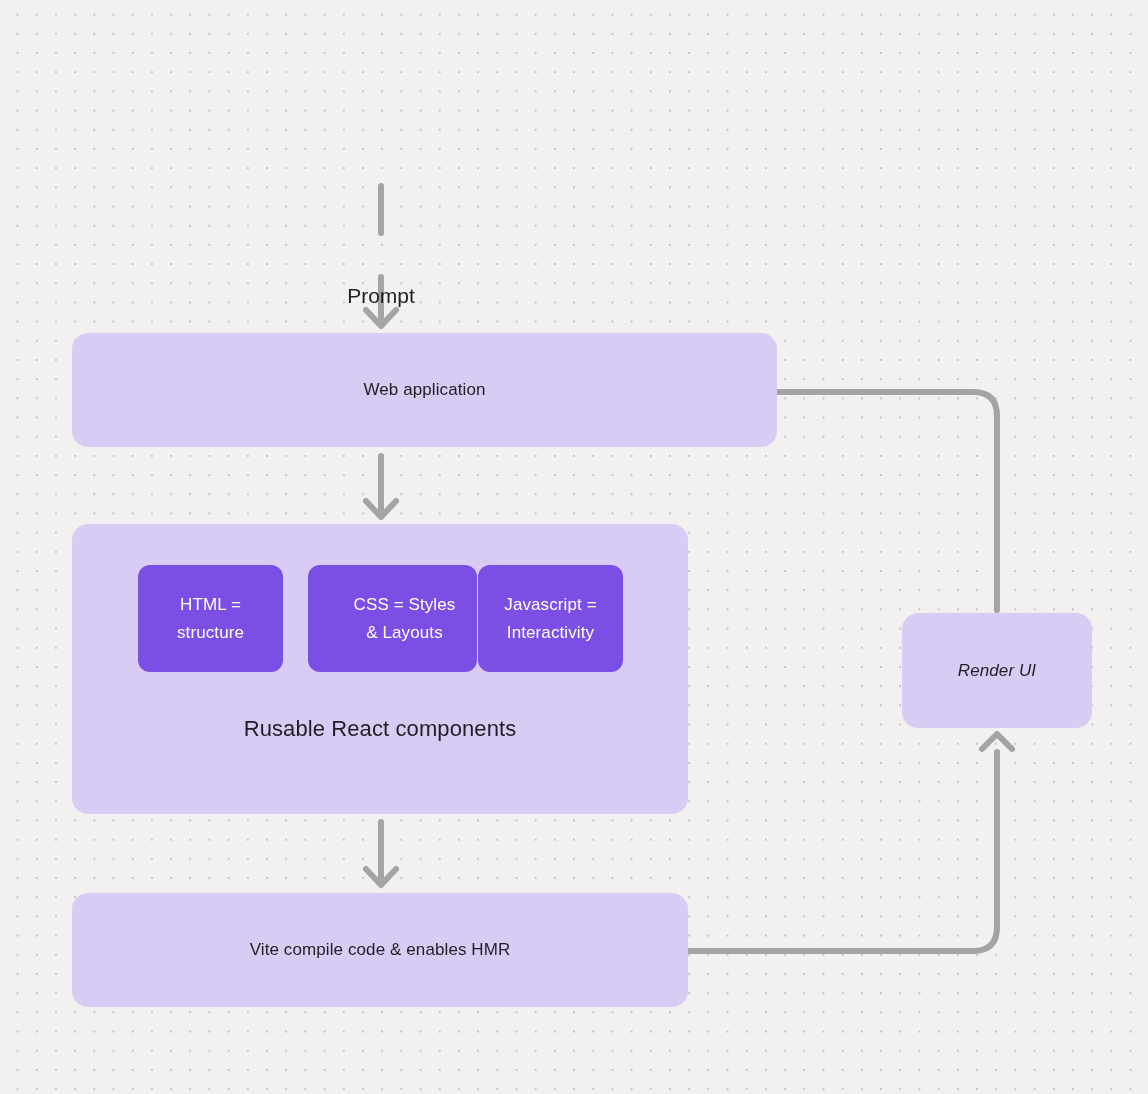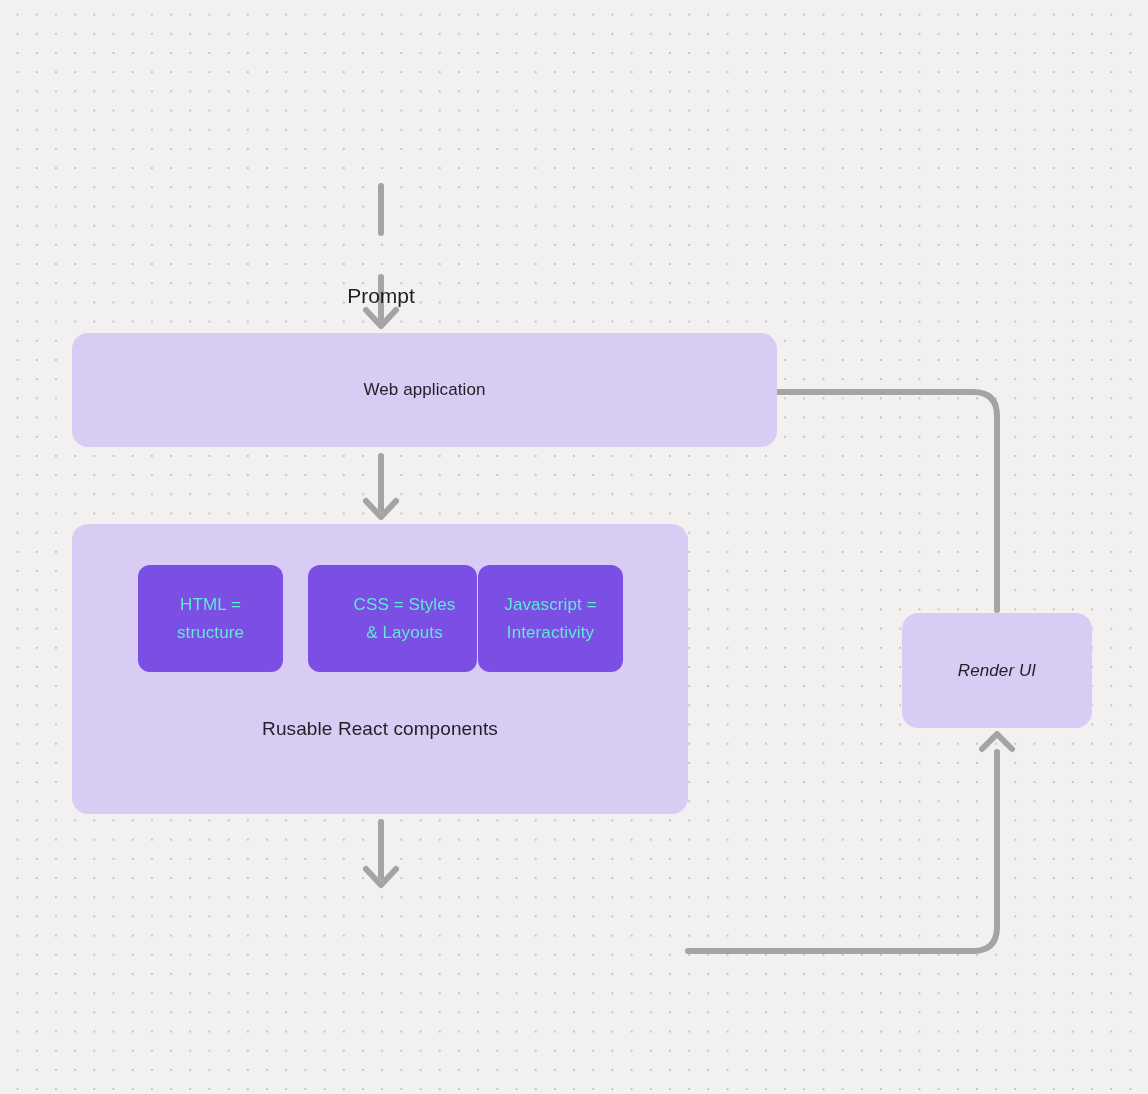--- a/index.html
+++ b/index.html
@@ -50,37 +50,37 @@
     position: absolute;
     top: 41px;
     width: 145px;
     height: 107px;
     background: var(--chip-fill, #7b4ee4);
     border-radius: 12px;
     display: flex;
     align-items: center;
     justify-content: center;
     text-align: center;
-    color: #5eead4;
+    color: #ffffff;
     font-size: 17px;
     font-weight: 500;
     line-height: 28px;
     white-space: pre-line;
   }
   .chip-html { left: 66px; }
   .chip-css  { left: 236px; padding-left: 24px; }
   .chip-js   { left: 406px; }
   .container-caption {
     position: absolute;
     left: 0;
     right: 0;
     top: 193px;
     text-align: center;
     color: var(--text-color, #1f1f26);
-    font-size: 19px;
+    font-size: 22px;
     font-weight: 500;
     line-height: 24px;
   }
   .edge-label {
     position: absolute;
     left: 331px;
     top: 244px;
     width: 100px;
     text-align: center;
     color: var(--text-color, #1f1f26);
@@ -132,18 +132,21 @@
       <span>CSS = Styles
 &amp; Layouts</span>
     </div>
     <div class="chip chip-js">
       <span>Javascript =
 Interactivity</span>
     </div>
     <div class="container-caption">Rusable React components</div>
   </div>
 
+  <div class="node node-vite">
+    <span>Vite compile code &amp; enables HMR</span>
+  </div>
 
   <div class="node node-render">
     <span>Render UI</span>
   </div>
 
 </div>
 
 </body></html>

